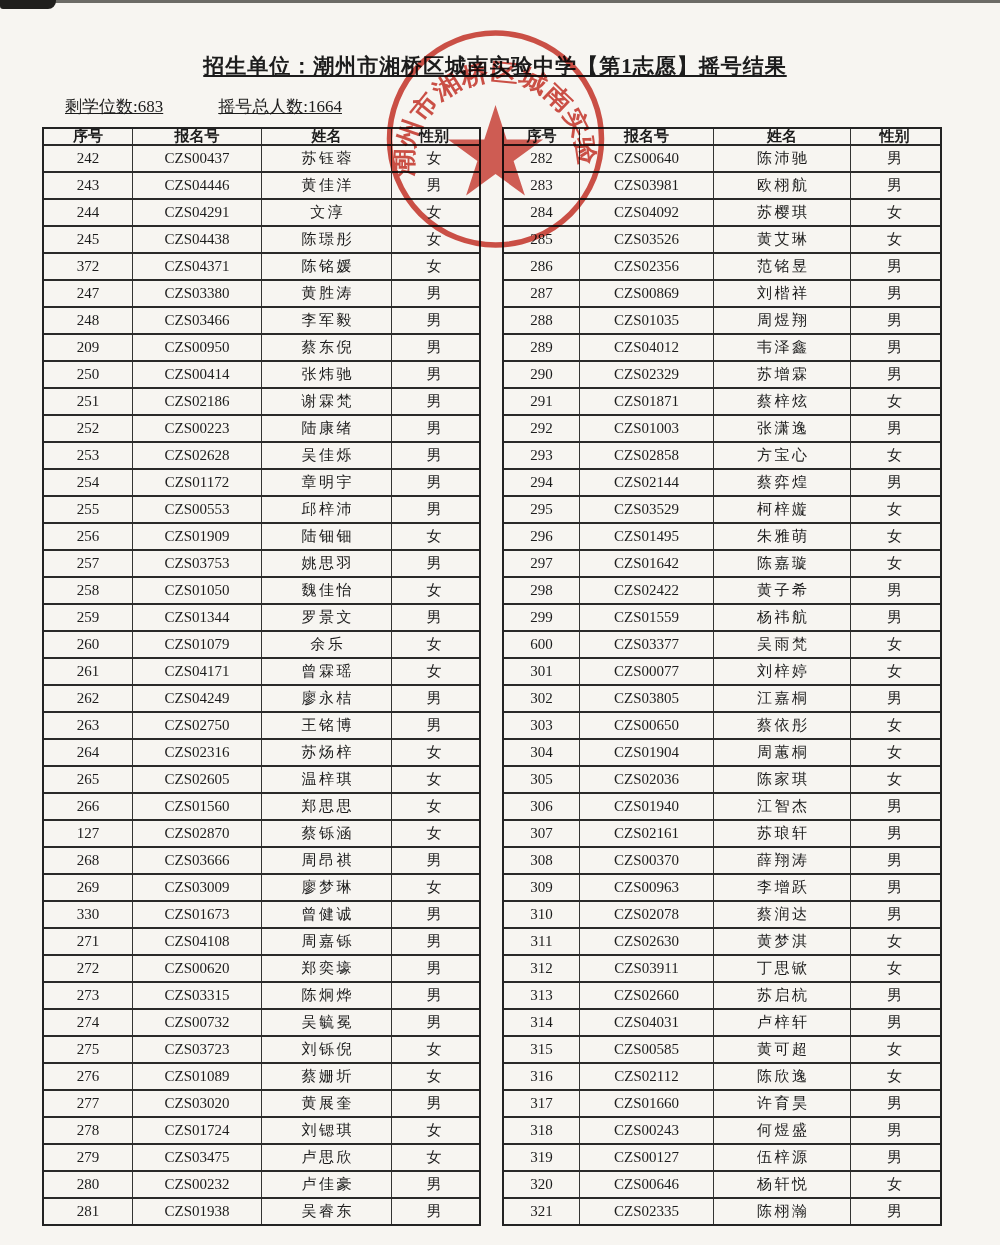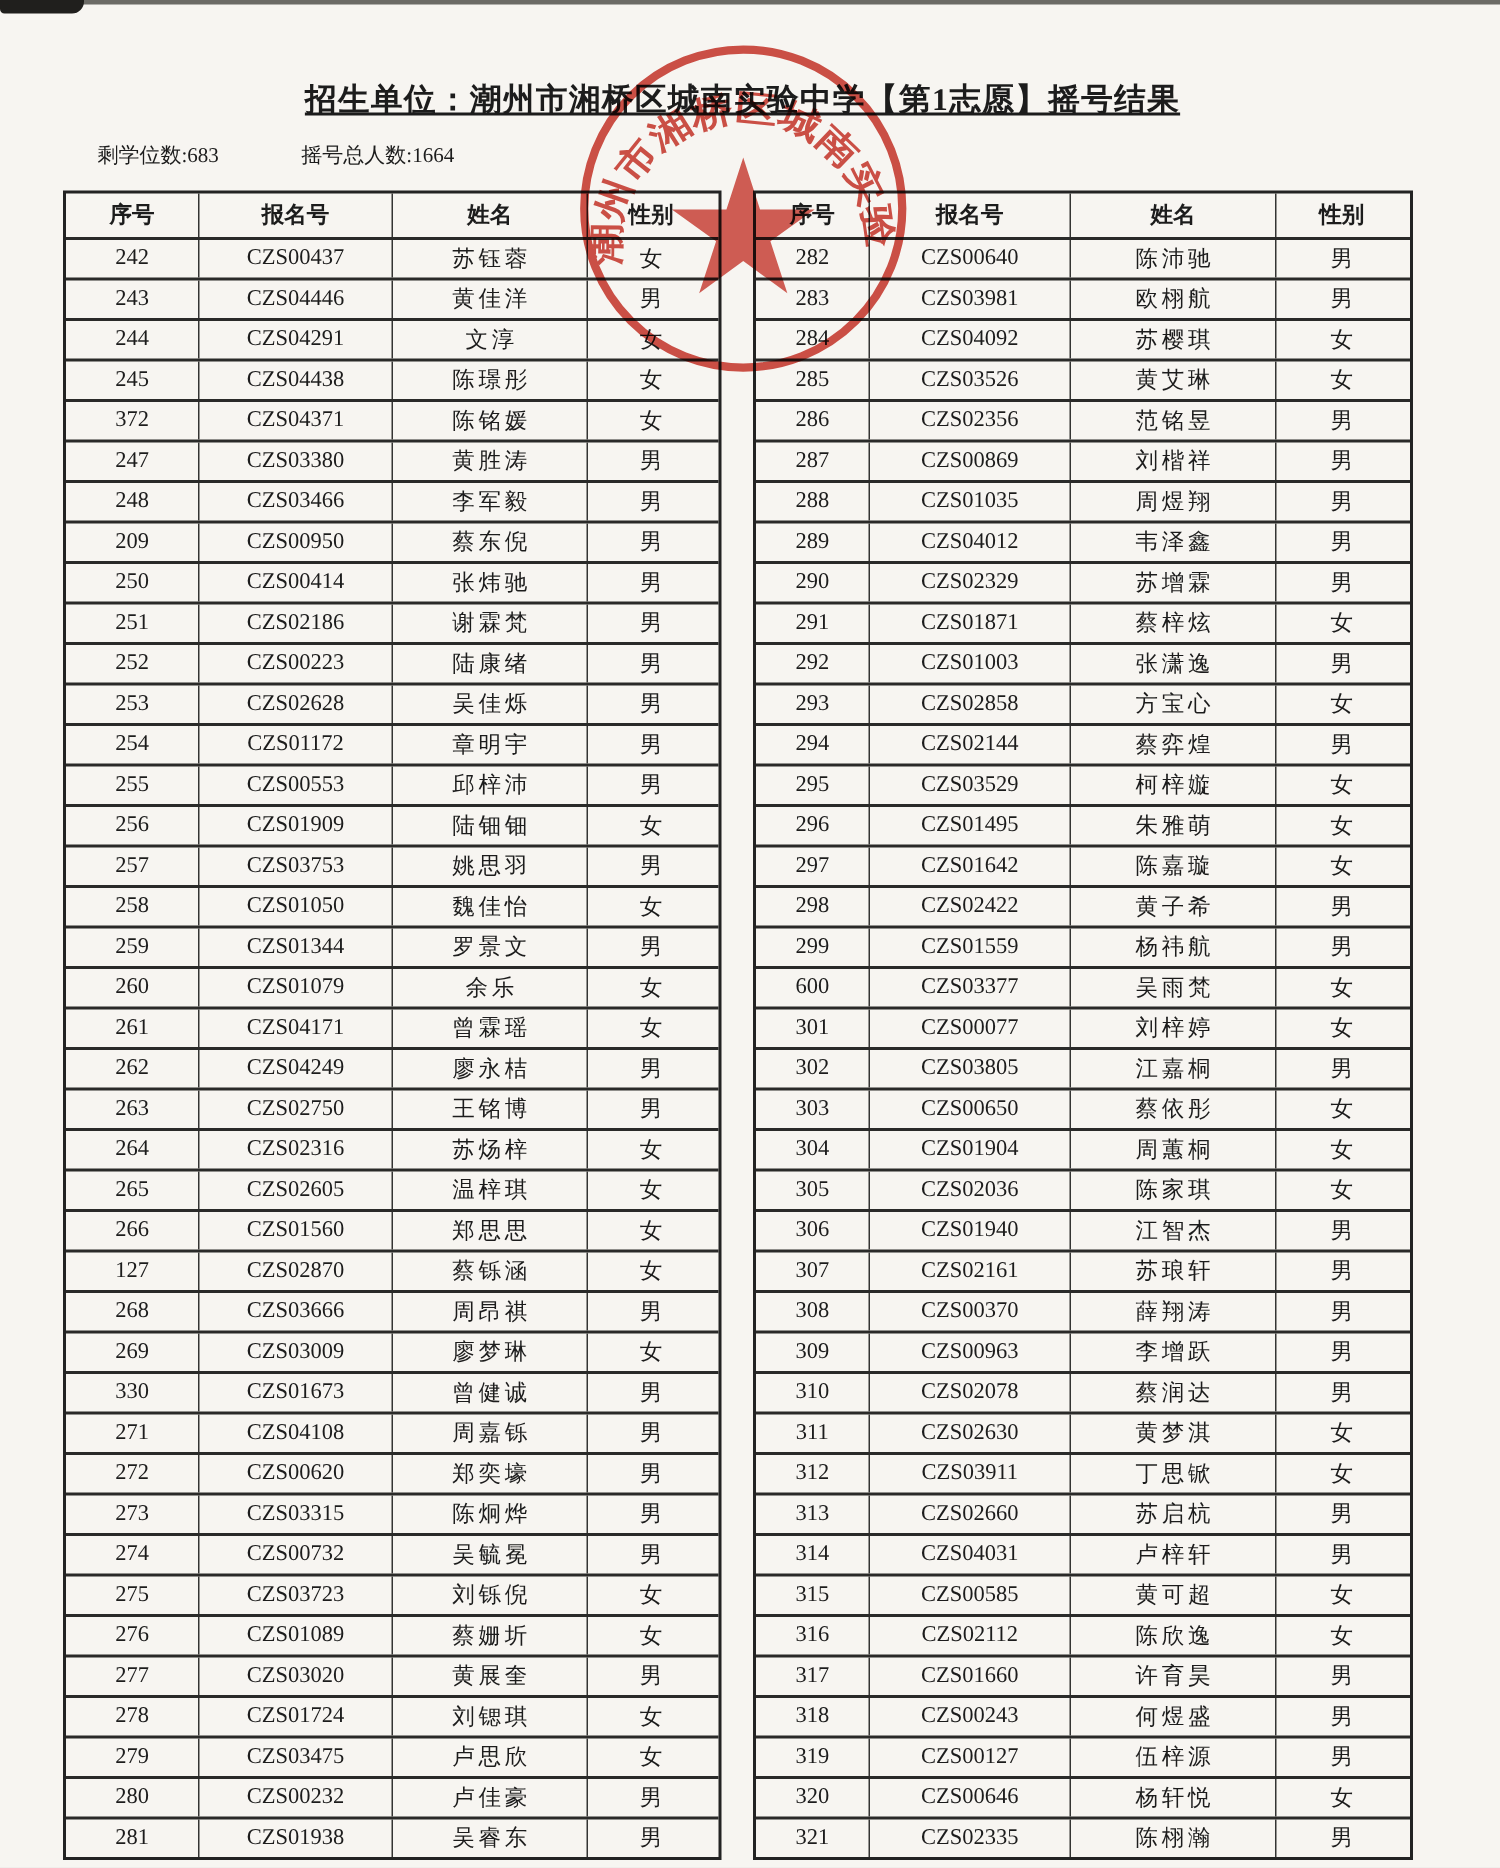--- a/index.html
+++ b/index.html
@@ -11,27 +11,27 @@
     overflow:hidden;
     font-family:"Liberation Serif","DejaVu Serif",serif;
     color:#1c1c1c;
   }
   .scan-top-line { position:absolute; top:0; left:0; width:100%; height:3px; background:#54524e; opacity:.85; }
   .scan-corner-blob { position:absolute; top:0; left:0; width:56px; height:9px; background:#201f1d; border-radius:0 0 8px 3px; }
   .title {
     position:absolute; top:52px; left:0; width:990px;
     text-align:center; font-size:21px; font-weight:700; letter-spacing:1px;text-decoration:underline;
   }
-  .info-line { position:absolute; top:95px; left:65px; font-size:14px; }
+  .info-line { position:absolute; top:95px; left:65px; font-size:17px;text-decoration:underline; }
   .info-line .gap { display:inline-block; width:55px; }
   .tbl { position:absolute; top:127px; border:2px solid #232323; }
   .tbl-left  { left:42px;  width:439px; }
   .tbl-right { left:502px; width:440px; }
   .tr { display:flex; height:27px; border-top:2px solid #2a2a29; }
-  .tr.head { height:29px; border-top:none; font-weight:700; font-size:16px; }
+  .tr.head { height:15px; border-top:none; font-weight:700; font-size:16px; }
   .td {
     display:flex; align-items:center; justify-content:center;
     border-left:1.5px solid #343433; height:100%;
     font-size:15px; overflow:hidden; white-space:nowrap;
   }
   .td:first-child { border-left:none; }
   .td.c-name { letter-spacing:2.5px; text-indent:2.5px; }
   .tbl-left  .c0{width:88px}  .tbl-left  .c1{width:129px} .tbl-left  .c2{width:130px} .tbl-left  .c3{width:85px}
   .tbl-right .c0{width:75px}  .tbl-right .c1{width:134px} .tbl-right .c2{width:137px} .tbl-right .c3{width:88px}
   .seal {

